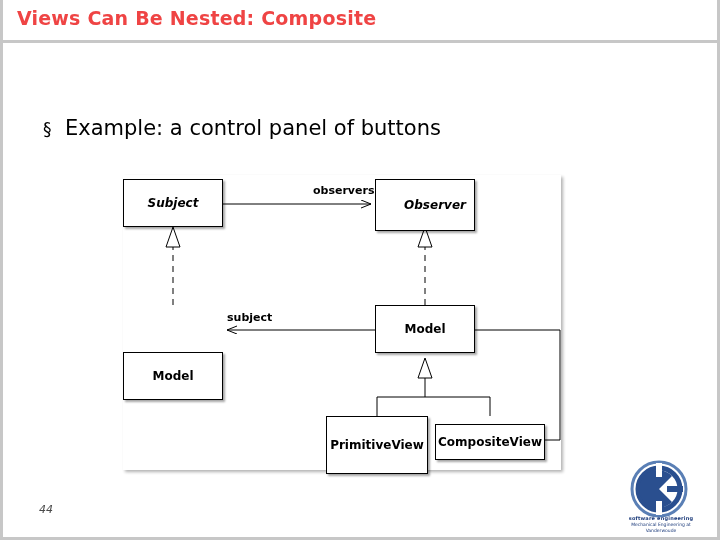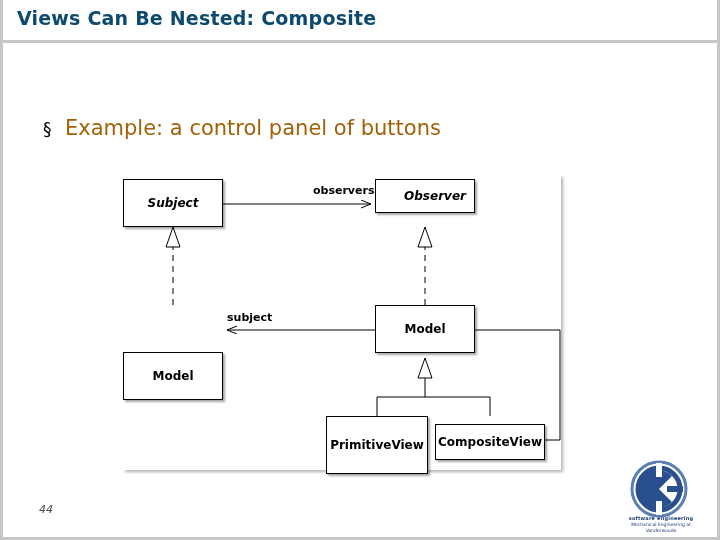--- a/index.html
+++ b/index.html
@@ -22,21 +22,21 @@
     border-right: 3px solid #c7c7c7;
     border-bottom: 3px solid #c7c7c7;
     background: #ffffff;
   }
   .title {
     position: absolute;
     left: 14px;
     top: 7px;
     font-size: 19px;
     font-weight: bold;
-    color: #0c4a6e;
+    color: #ef4444;
     letter-spacing: 0.2px;
     white-space: nowrap;
   }
   .title-rule {
     position: absolute;
     left: 0;
     top: 40px;
     width: 714px;
     height: 3px;
     background: #c7c7c7;
@@ -50,21 +50,21 @@
   }
   .bullet-mark {
     font-family: "DejaVu Sans", sans-serif;
     font-size: 17px;
     color: #000000;
     width: 22px;
     display: inline-block;
   }
   .bullet-text {
     font-size: 21px;
-    color: #a16207;
+    color: #000000;
   }
 
   
   .diagram {
     position: absolute;
     left: 120px;
     top: 175px;
     width: 438px;
     height: 295px;
     background: #ffffff;
@@ -182,21 +182,21 @@
       <line x1="422" y1="265" x2="437" y2="265" stroke="#000" stroke-width="1"></line>
       <line x1="437" y1="265" x2="437" y2="155" stroke="#000" stroke-width="1"></line>
       <line x1="437" y1="155" x2="352" y2="155" stroke="#000" stroke-width="1"></line>
       <polygon points="422,265 414,260 406,265 414,270" fill="#fff" stroke="#000" stroke-width="1"></polygon>
     </svg>
 
     <div class="node italic" style="left:0px; top:4px; width:100px; height:48px;">
       <span>Subject</span>
     </div>
 
-    <div class="node italic" style="left:252px; top:4px; width:100px; height:34px;padding-left:20px;">
+    <div class="node italic" style="left:252px; top:4px; width:100px; height:52px;padding-left:20px;">
       <span>Observer</span>
     </div>
 
     <div class="node" style="left:0px; top:130px; width:100px; height:48px;margin-top:47px;">
       <span>Model</span>
     </div>
 
     <div class="node" style="left:252px; top:130px; width:100px; height:48px;">
       <span>Model</span>
     </div>

